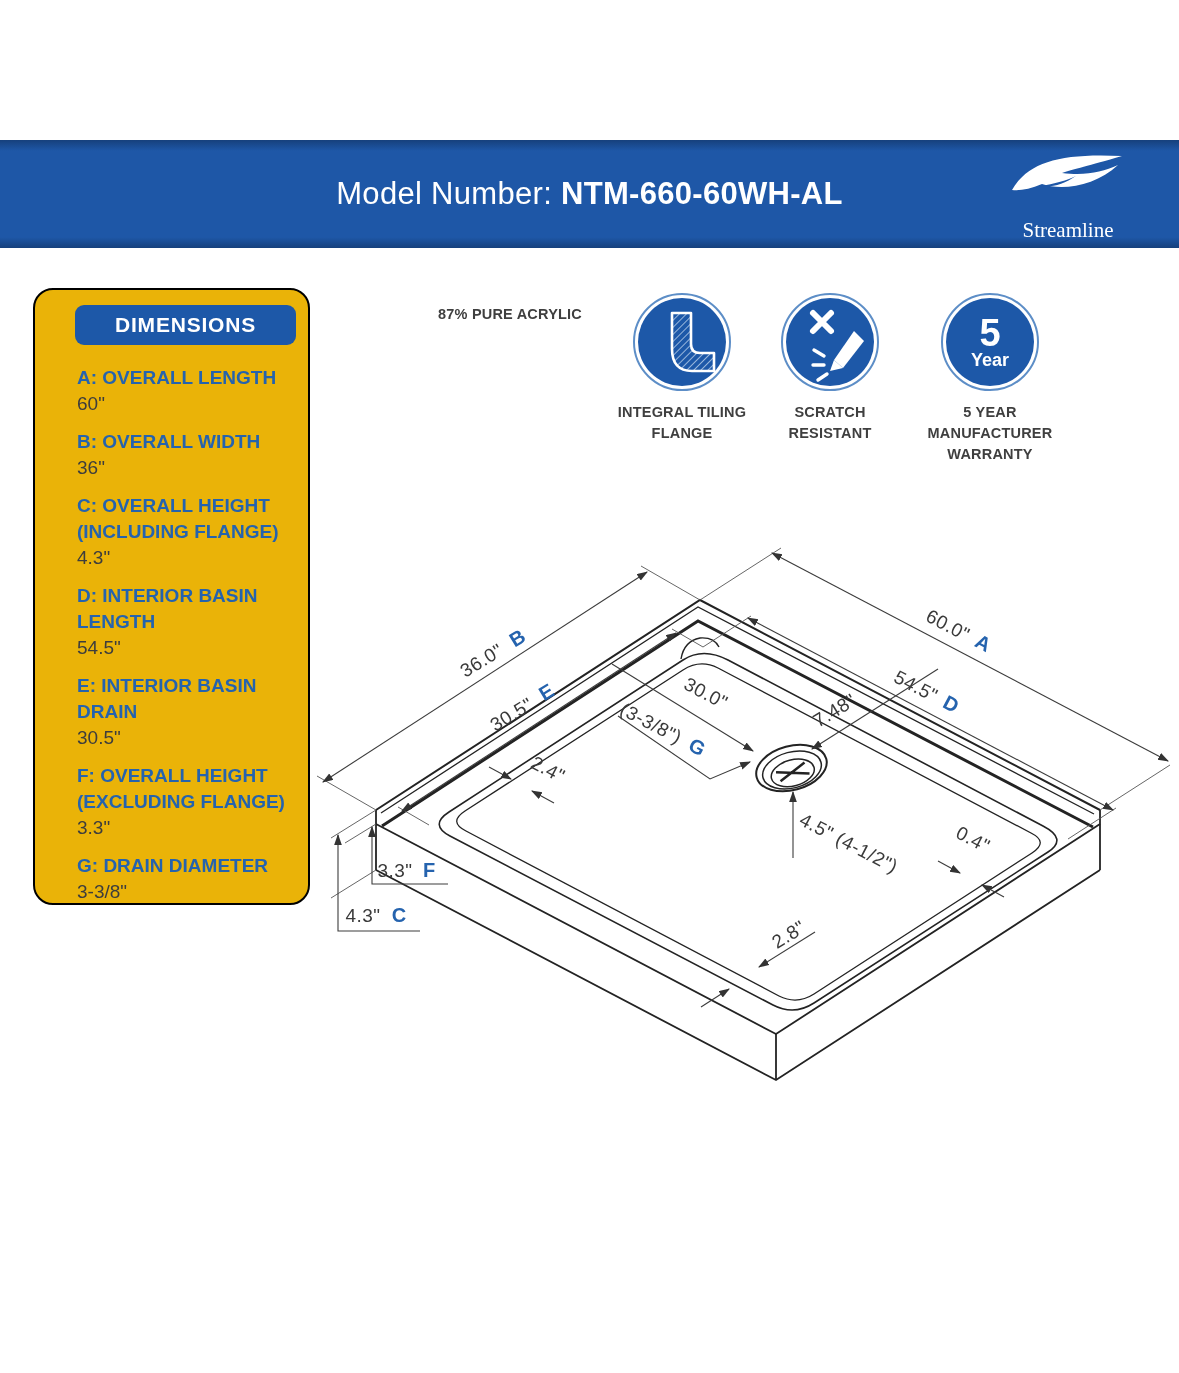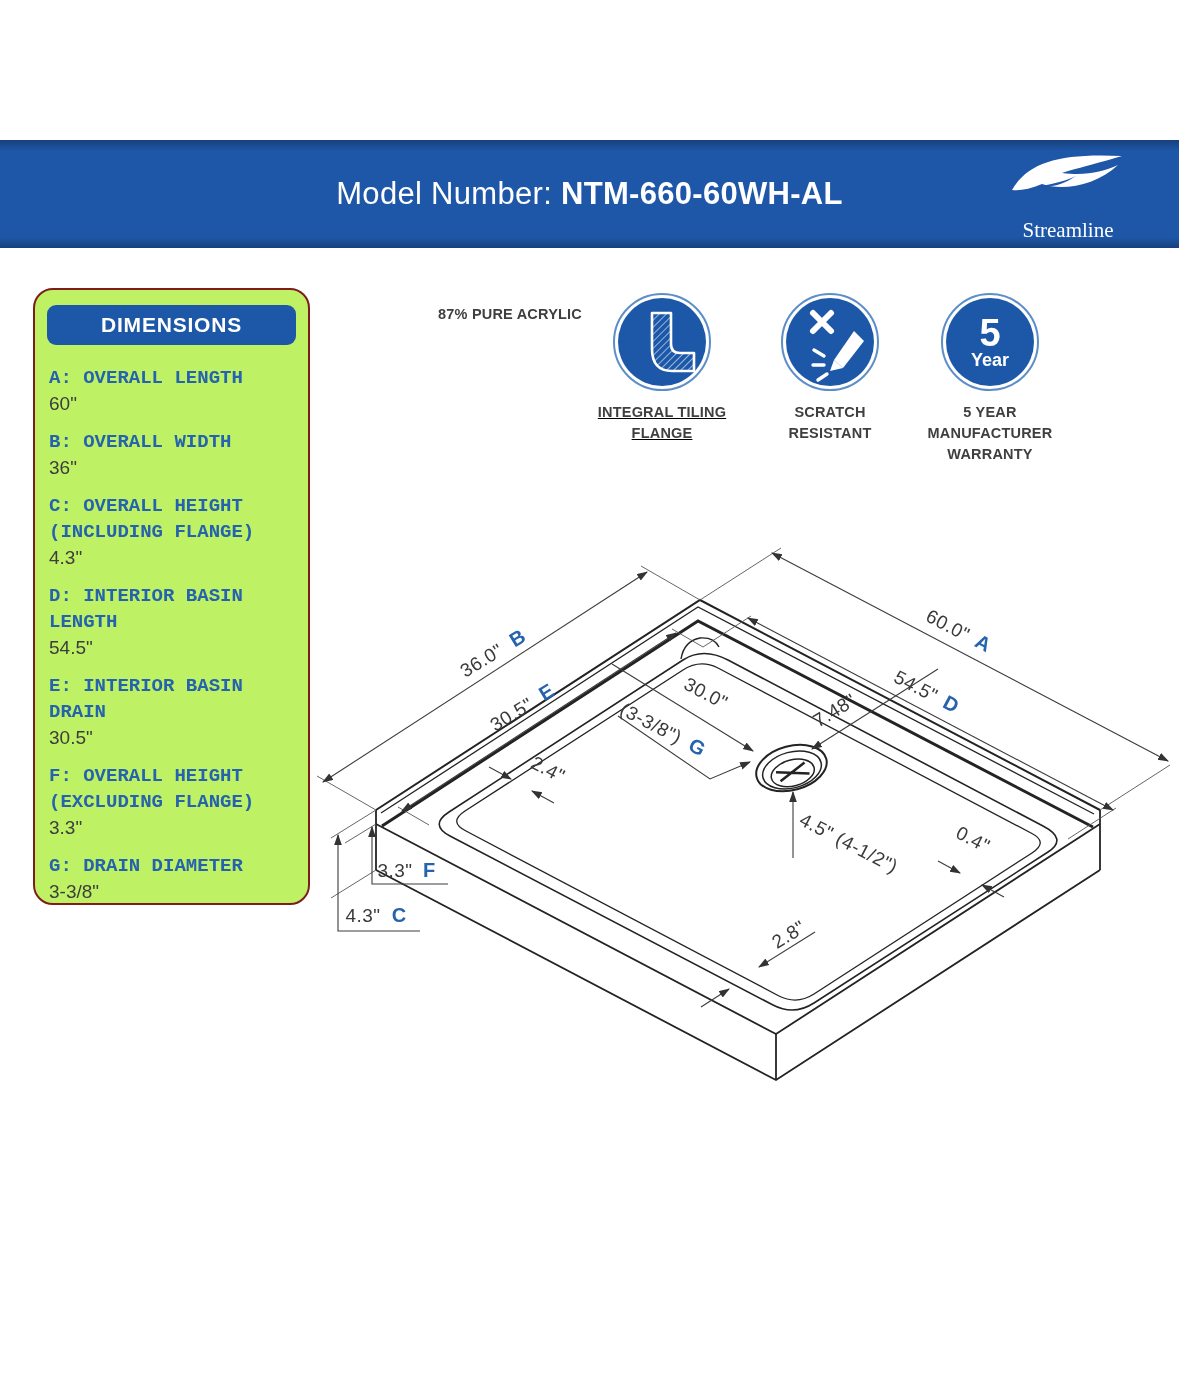--- a/index.html
+++ b/index.html
@@ -12,33 +12,33 @@
     background:linear-gradient(#16407c 0%, #1e57a7 10%, #1e57a7 90%, #16407c 100%); }
   .header-title { position:absolute; left:0; top:36px; width:100%; text-align:center;
     color:#ffffff; font-size:31px; letter-spacing:.3px; }
   .header-title b { font-weight:bold; }
   .logo { position:absolute; right:46px; top:10px; width:130px; text-align:center; }
   .logo svg { display:block; margin:0 auto; }
   .logo-text { color:#fff; font-family:"Liberation Serif", serif; font-size:21px; margin-top:14px; }
 
   
   .dim-panel { position:absolute; left:33px; top:288px; width:277px; height:617px;
-    background:#bef264; border:2px solid #7f1d1d; border-radius:20px; }
+    background:#eab308; border:2px solid #000000; border-radius:20px;padding-left:28px; }
   .dim-pill { margin:15px 12px 0 12px; height:40px; background:#1d58a8; border-radius:9px;
     color:#fff; font-weight:bold; font-size:21px; letter-spacing:.8px;
     display:flex; align-items:center; justify-content:center; }
   .dim-items { padding:20px 14px 0 14px; }
   .dim-item { margin-bottom:12px; }
-  .dim-label { color:#2563ae; font-weight:bold; font-size:19px; line-height:26px;font-family:Liberation Mono, monospace; }
+  .dim-label { color:#2563ae; font-weight:bold; font-size:19px; line-height:26px; }
   .dim-value { color:#3d3d3d; font-size:19px; line-height:26px; }
 
   
   .features { position:absolute; left:430px; top:293px; width:720px; height:190px; }
   .feature { position:absolute; top:0; width:160px; text-align:center; }
-  .f0{left:0px;} .f1{left:152px;text-decoration:underline;} .f2{left:320px;} .f3{left:480px;}
+  .f0{left:0px;} .f1{left:172px;} .f2{left:320px;} .f3{left:480px;}
   .badge-outer { width:98px; height:98px; margin:0 auto; border-radius:50%;
     border:2px solid #5d8ec7; padding:3px; background:#fff; }
   .badge-inner { width:88px; height:88px; border-radius:50%; background:#1d58a8; position:relative; }
   .badge-inner svg { position:absolute; left:0; top:0; }
   .feature-caption { margin:11px auto 0 auto; max-width:150px; font-size:14.5px; font-weight:bold;
     color:#3f3f3f; line-height:1.45; letter-spacing:.2px; }
 
   
   .drawing { position:absolute; left:315px; top:545px; width:864px; height:555px; }
   .shape  { stroke:#232323; fill:none; }

